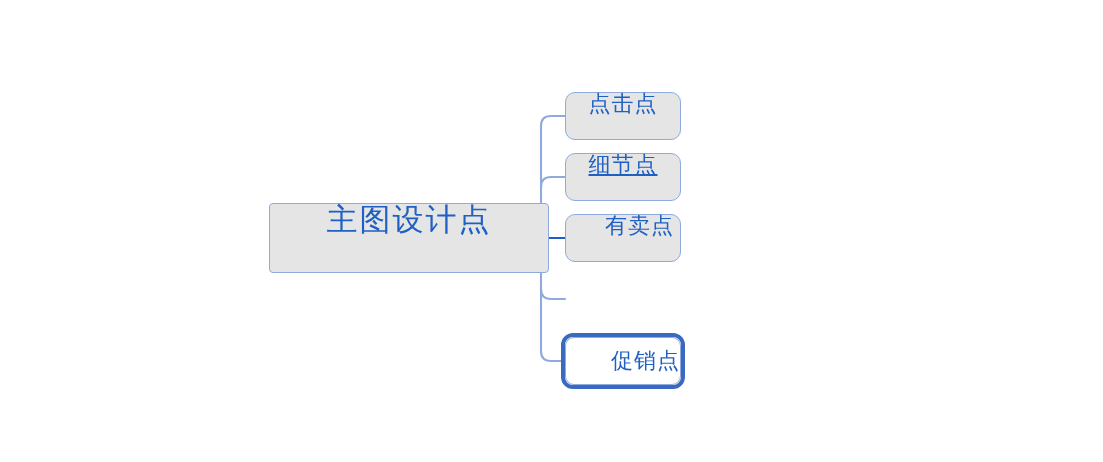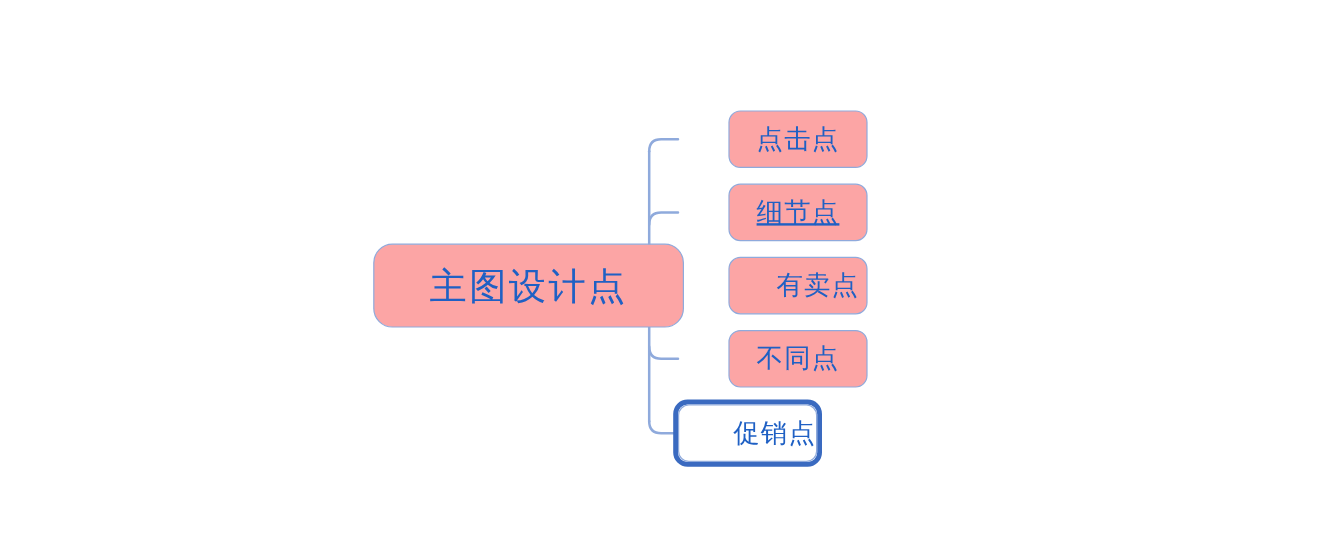--- a/index.html
+++ b/index.html
@@ -30,37 +30,36 @@
     left: 0;
     top: 0;
     width: 1103px;
     height: 462px;
     pointer-events: none;
   }
 
   .node {
     position: absolute;
     box-sizing: border-box;
-    background: #fca5a5;
+    background: #e5e5e5;
     display: flex;
-    align-items: center;
+    align-items: flex-start;
     justify-content: center;
     white-space: nowrap;
     color: #1f60c4;
-    margin-left: 42px;
   }
 
   
   .node-root {
     left: 269px;
     top: 203px;
-    width: 259px;
+    width: 280px;
     height: 70px;
     border: 1.6px solid #8faadc;
-    border-radius: 16px;
+    border-radius: 4px;
     font-size: 31px;
     letter-spacing: 2px;
     line-height: 1;
   }
 
   
   .node-leaf {
     left: 565px;
     width: 116px;
     height: 48px;
@@ -142,23 +141,20 @@
   </div>
 
   <div class="node node-leaf row1">
     <span>细节点</span>
   </div>
 
   <div class="node node-leaf row2">
     <span>有卖点</span>
   </div>
 
-  <div class="node node-leaf row3">
-    <span>不同点</span>
-  </div>
 
   <div class="node-selected-wrap">
     <div class="node-selected-inner">
       <span>促销点</span>
     </div>
   </div>
 
 </div>
 
 </body></html>

